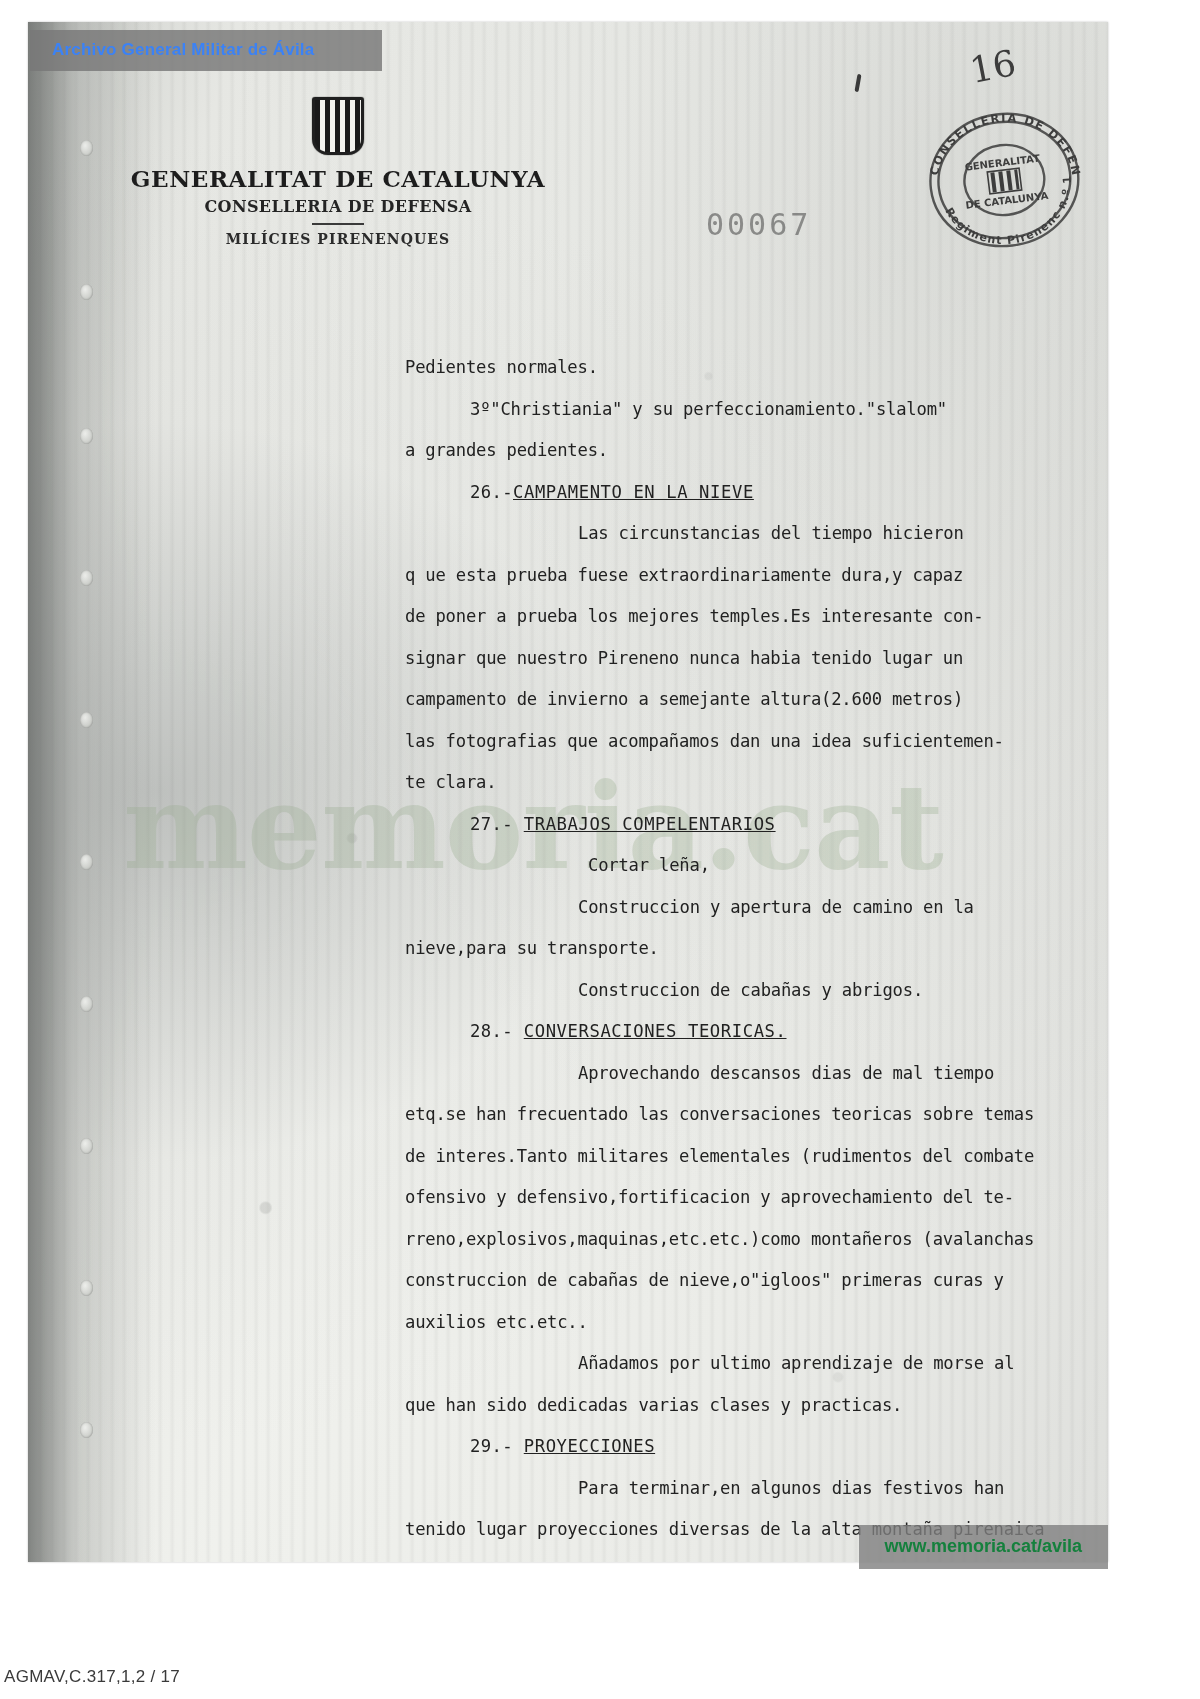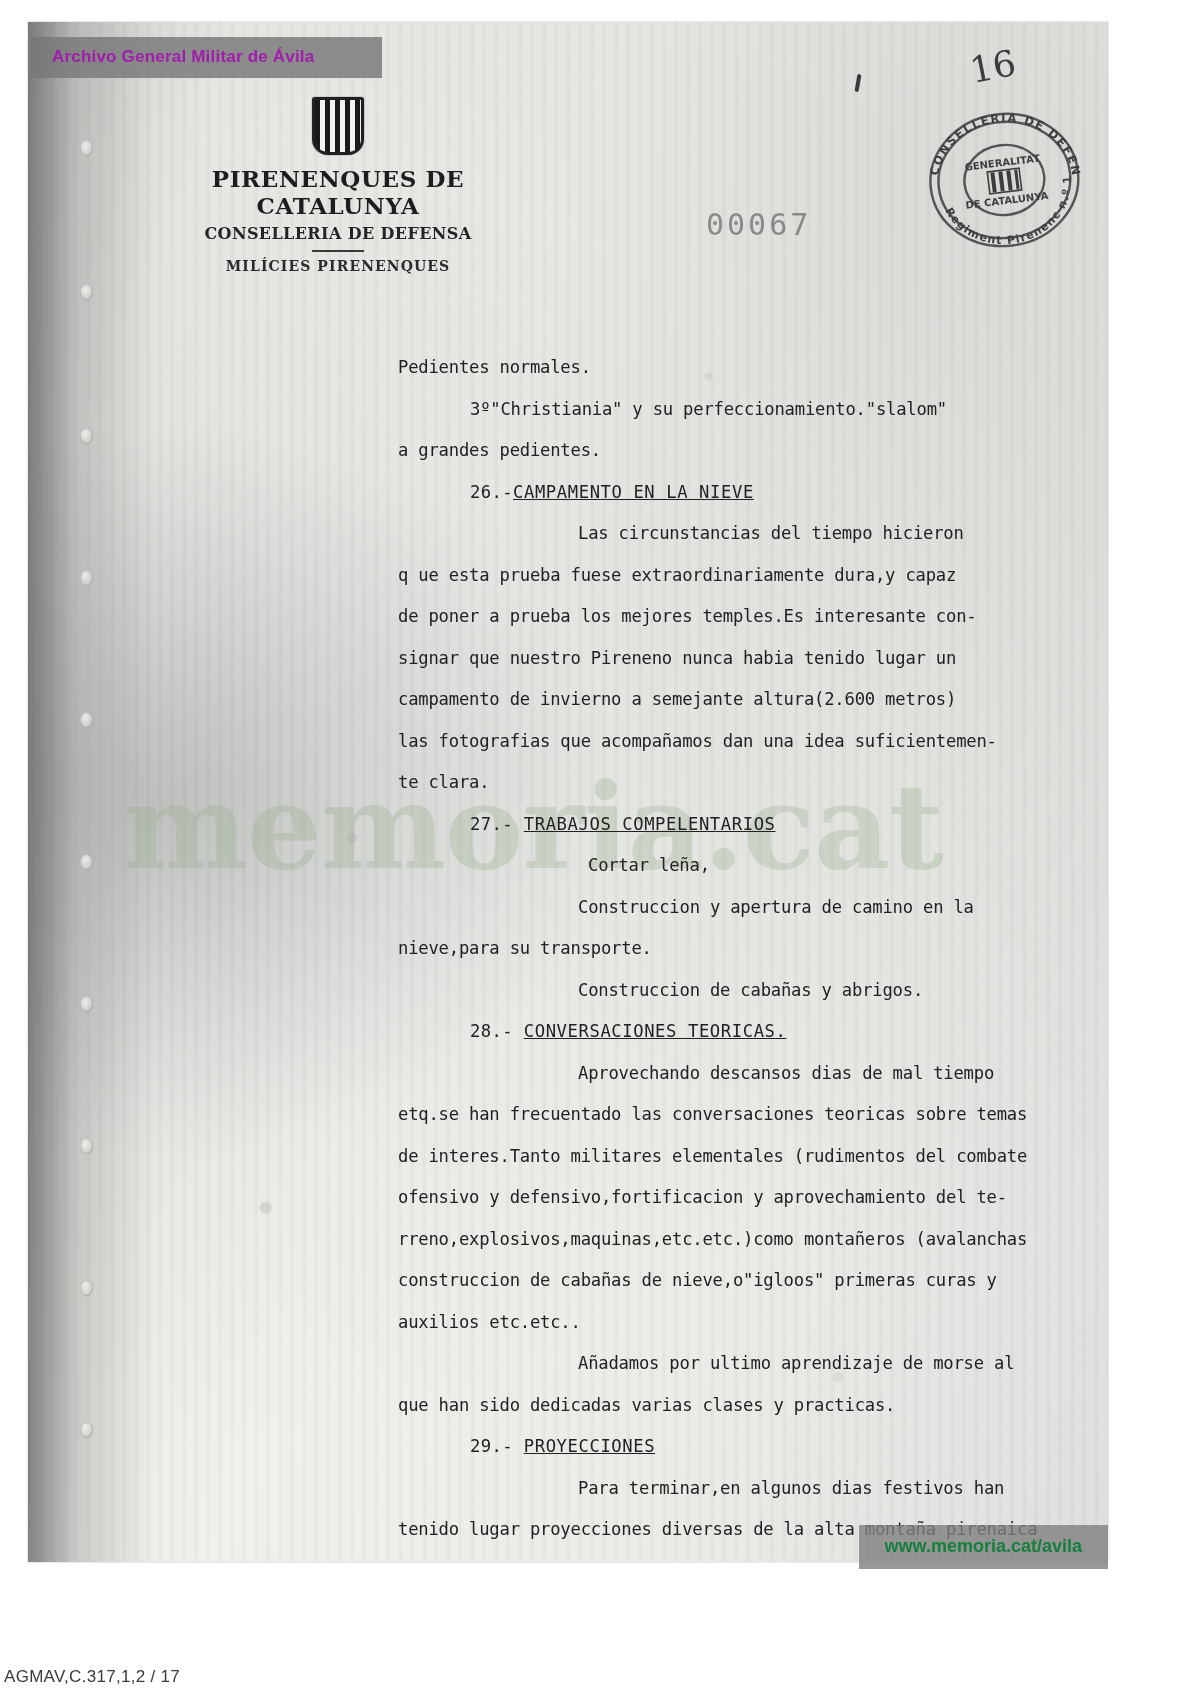--- a/index.html
+++ b/index.html
@@ -59,23 +59,23 @@
     width: 13px; height: 16px;
     border-radius: 50%;
     background: radial-gradient(ellipse at 40% 35%, #f2f3f0 0%, #cfd1cd 60%, #9fa29e 100%);
     box-shadow: 0 0 2px rgba(0,0,0,0.35) inset;
     opacity: 0.85;
   }
 
   
   #archive-ribbon {
     position: absolute;
-    left: 30px; top: 37px;
+    left: 30px; top: 30px;
     background: rgba(120,120,120,0.82);
-    color: #a21caf;
+    color: #3b82f6;
     font-size: 17px;
     font-weight: bold;
     letter-spacing: 0.2px;
     padding: 10px 18px 11px 22px;
     width: 352px;
     box-sizing: border-box;
     z-index: 30;
   }
 
   
@@ -218,21 +218,21 @@
     width: 740px;
     font-family: "DejaVu Sans Mono", monospace;
     font-size: 17.2px;
     line-height: 41.5px;
     color: #232323;
     letter-spacing: -0.2px;
     z-index: 13;
     white-space: pre;
   }
   #body-text .ln { display: block; }
-  #body-text .ind1 { padding-left: 0px; }
+  #body-text .ind1 { padding-left: 0px; margin-left: 7px; }
   #body-text .ind3 { padding-left: 72px; }
   #body-text .ind4 { padding-left: 180px; }
   #body-text .ind5 { padding-left: 190px; }
   #body-text .hd { text-decoration: underline; letter-spacing: 0.6px; text-align: right; }
   #body-text .num { letter-spacing: 0.4px; }
 </style>
 </head>
 <body>
 
 <div id="scan">
@@ -245,21 +245,21 @@
       <div class="hole" style="left: 52px; top: 690px;"></div>
       <div class="hole" style="left: 52px; top: 832px;"></div>
       <div class="hole" style="left: 52px; top: 974px;"></div>
       <div class="hole" style="left: 52px; top: 1116px;"></div>
       <div class="hole" style="left: 52px; top: 1258px;"></div>
       <div class="hole" style="left: 52px; top: 1400px;"></div>
     </div>
 
   <div id="letterhead">
     <div id="shield"></div>
-    <div id="org-name">PIRENENQUES DE CATALUNYA</div>
+    <div id="org-name">GENERALITAT DE CATALUNYA</div>
     <div id="org-sub">CONSELLERIA DE DEFENSA</div>
     <div id="rule"></div>
     <div id="org-unit">MILÍCIES PIRENENQUES</div>
   </div>
 
   <div id="folio-number">16</div>
   <div id="ink-mark"></div>
   <div id="doc-number">00067</div>
 
   <div id="stamp">

